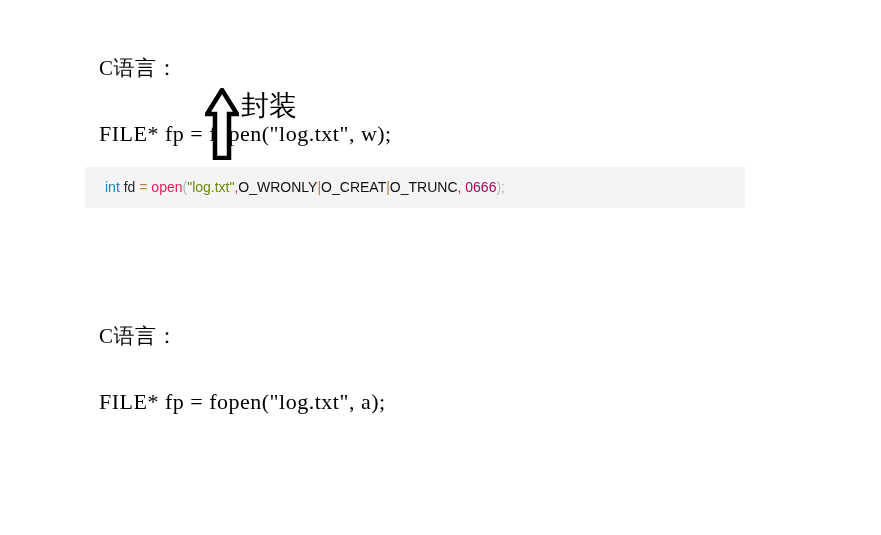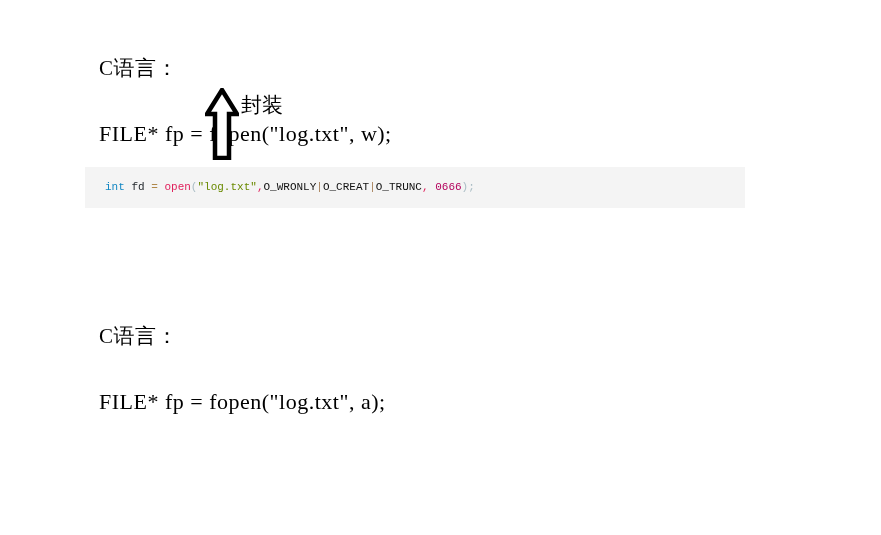--- a/index.html
+++ b/index.html
@@ -49,43 +49,43 @@
 
   .arrow-icon {
     position: absolute;
     left: 0;
     top: 0;
     display: block;
   }
   .arrow-label {
     position: absolute;
     color: #000000;
-    font-size: 21px;
+    font-size: 28px;
     line-height: 21px;
     white-space: pre;
     font-family: "Liberation Serif", "DejaVu Serif", serif;
   }
   #arrow-group-1 .arrow-label { left: 36px; top: 7px; }
 
   
   .code-block {
     position: absolute;
     left: 85px;
     width: 660px;
     height: 41px;
     background: #f4f4f4;
     display: flex;
     align-items: center;
     overflow: hidden;
   }
   #code-block-1 { top: 167px; }
 
   .code-line {
-    font-family: Liberation Mono, monospace;
-    font-size: 11px;
+    font-family: Liberation Sans, sans-serif;
+    font-size: 14px;
     line-height: 41px;
     white-space: pre;
     letter-spacing: 0px;
   }
   #code-block-1 .code-line { padding-left: 20px; }
 
   .tok-type   { color: #1287c3; }
   .tok-var    { color: #24292e; }
   .tok-op     { color: #b0884a; }
   .tok-fn     { color: #e01e5a; }

